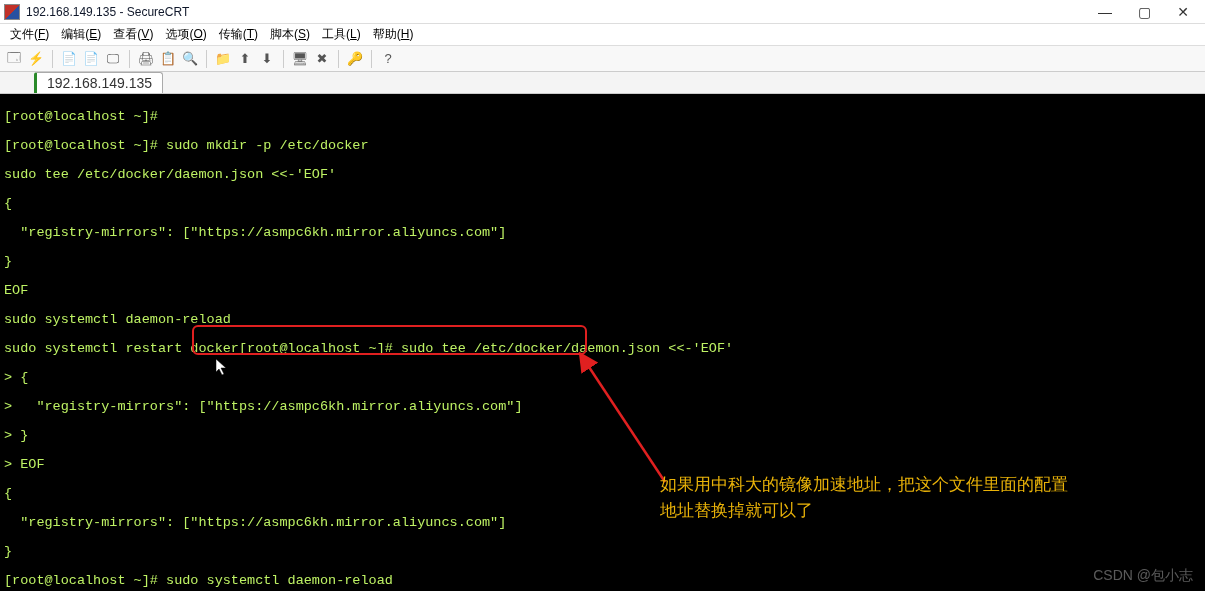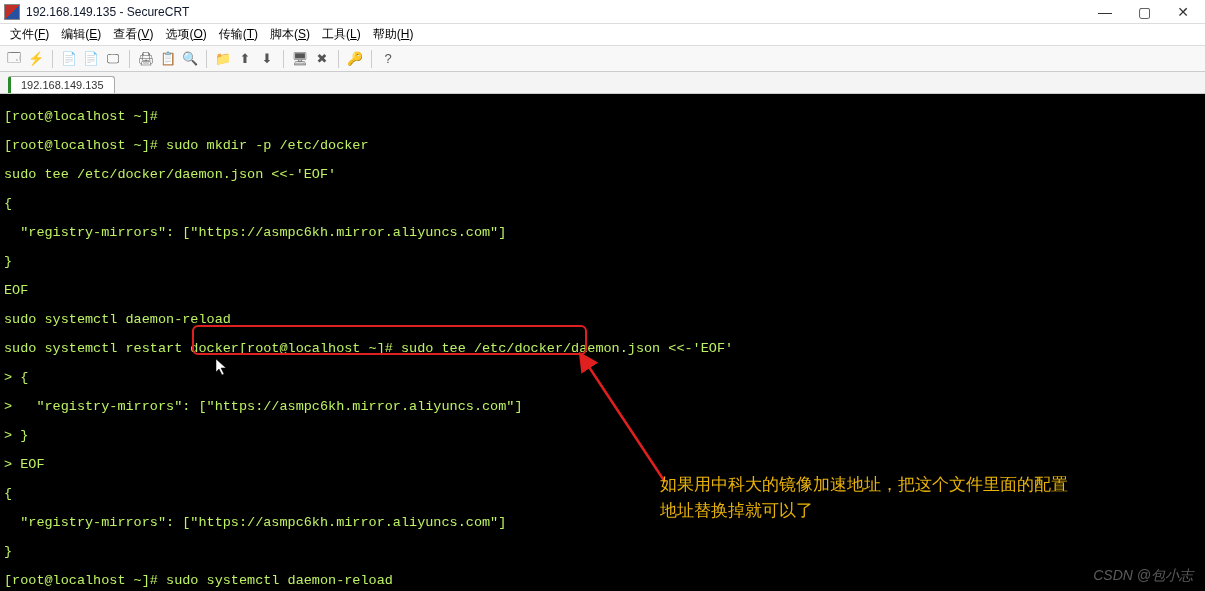--- a/index.html
+++ b/index.html
@@ -68,22 +68,23 @@
       padding: 0 6px 0 8px;
       border-bottom: 1px solid #ccc;
     }
     .tab {
       background: #fff;
       border: 1px solid #aaa;
       border-bottom: none;
       border-left: 3px solid #2a8a2a;
       border-radius: 3px 3px 0 0;
       padding: 2px 10px;
-      font-size: 11px;
+      font-size: 14px;
       color: #333;
+      margin-left: 26px;
     }
     .terminal {
       background: #000;
       color: #bef264;
       font-family: "Consolas", "Courier New", monospace;
       font-size: 13.5px;
       line-height: 14.5px;
       padding: 1px 4px;
       white-space: pre;
       position: relative;
@@ -124,21 +125,20 @@
       font-size: 16px;
       pointer-events: none;
     }
     .watermark {
       position: absolute;
       right: 12px;
       bottom: 6px;
       color: rgba(200,200,200,0.45);
       font-size: 14px;
       font-family: "Microsoft YaHei", sans-serif;
-      font-style: italic;
     }
   </style>
 </head>
 <body>
 
 <div class="titlebar">
   <div class="app-icon"></div>
   <div class="title-text">192.168.149.135 - SecureCRT</div>
   <div class="window-controls">
     <span class="win-ctrl">—</span>

